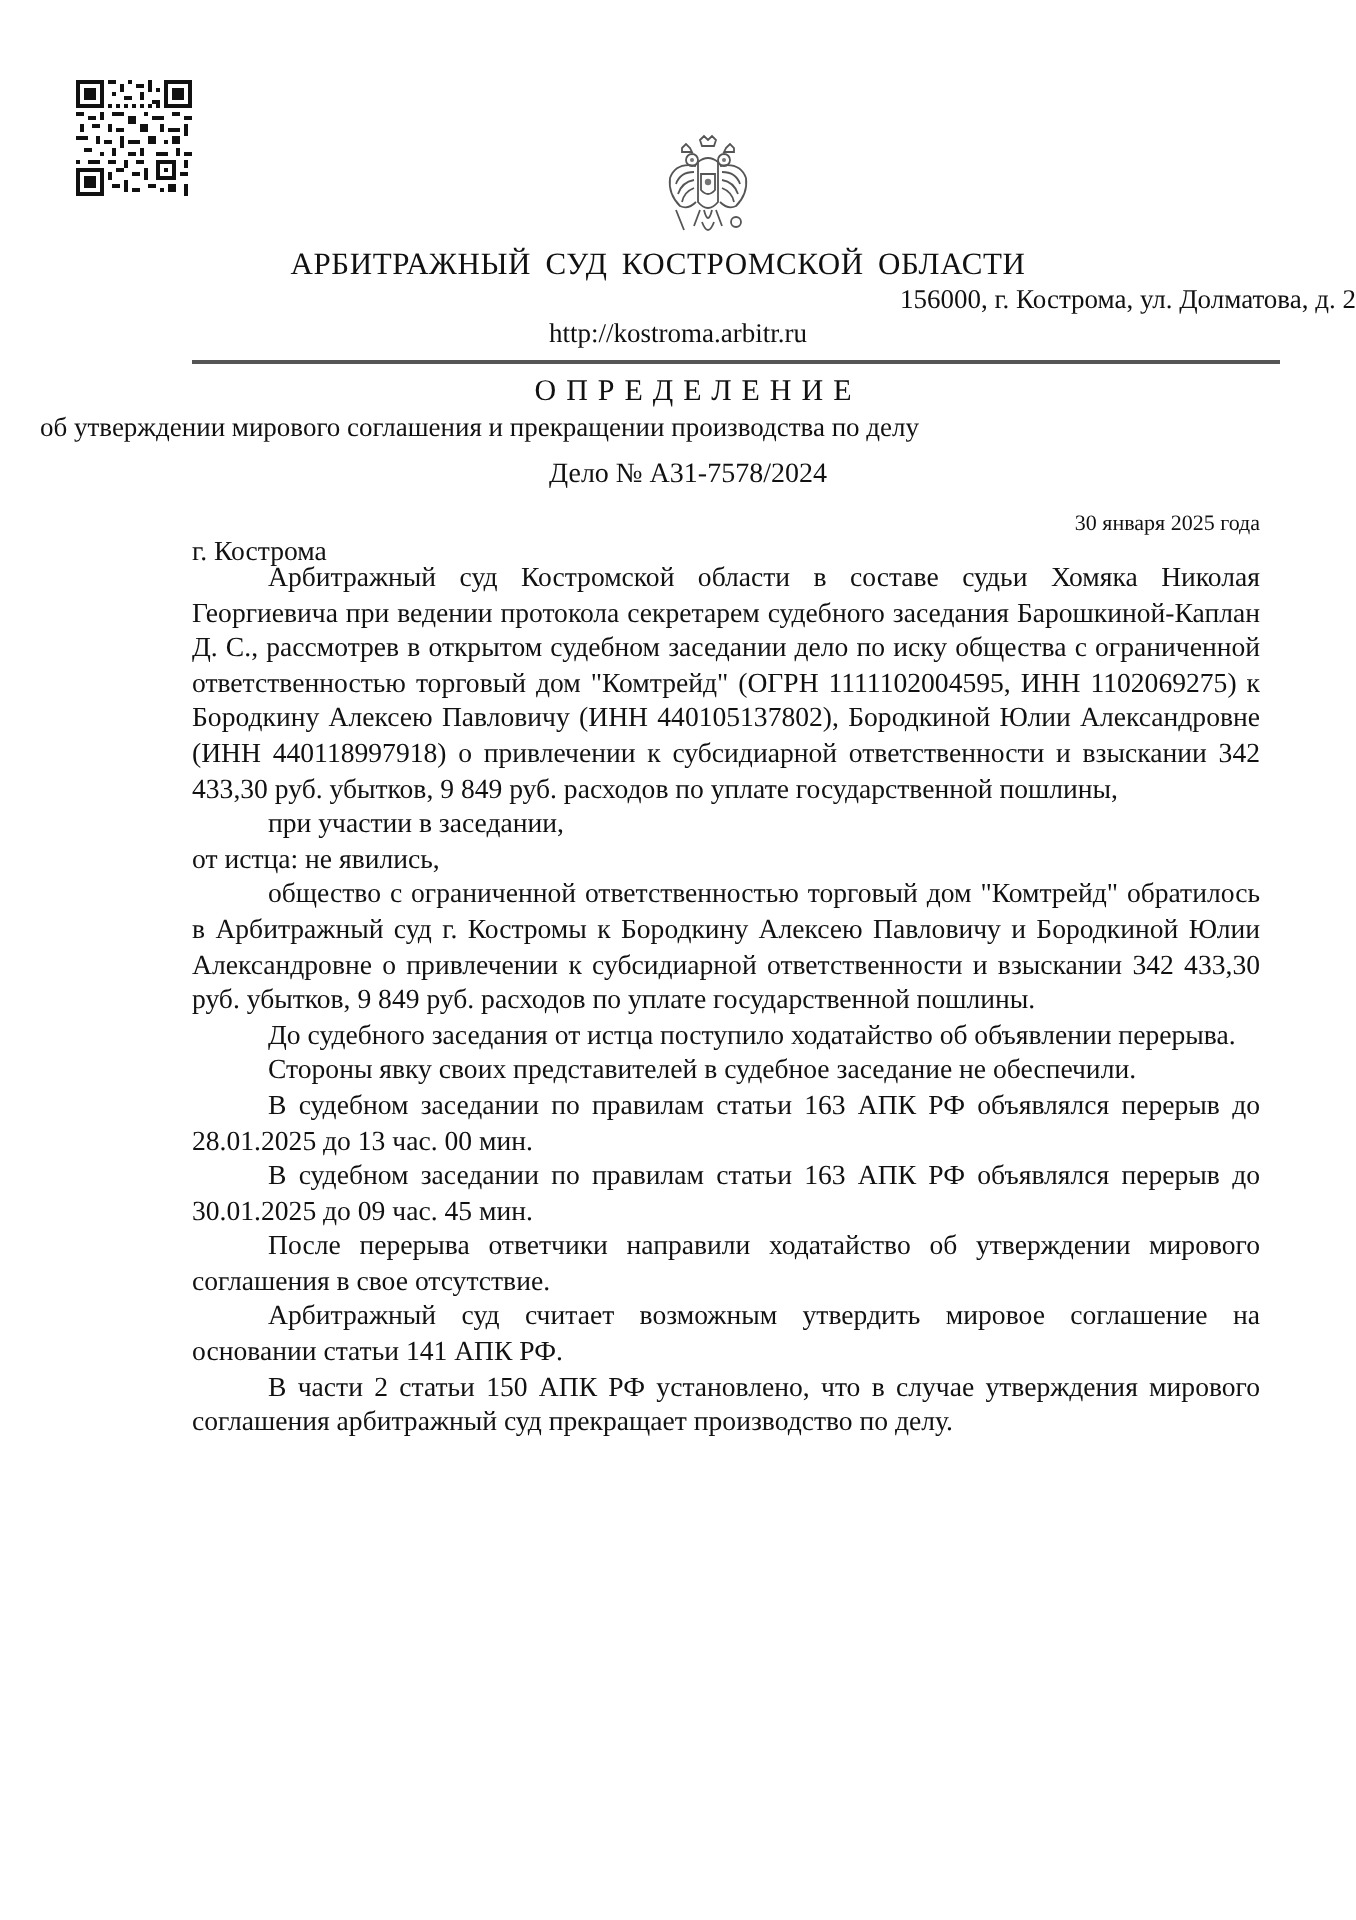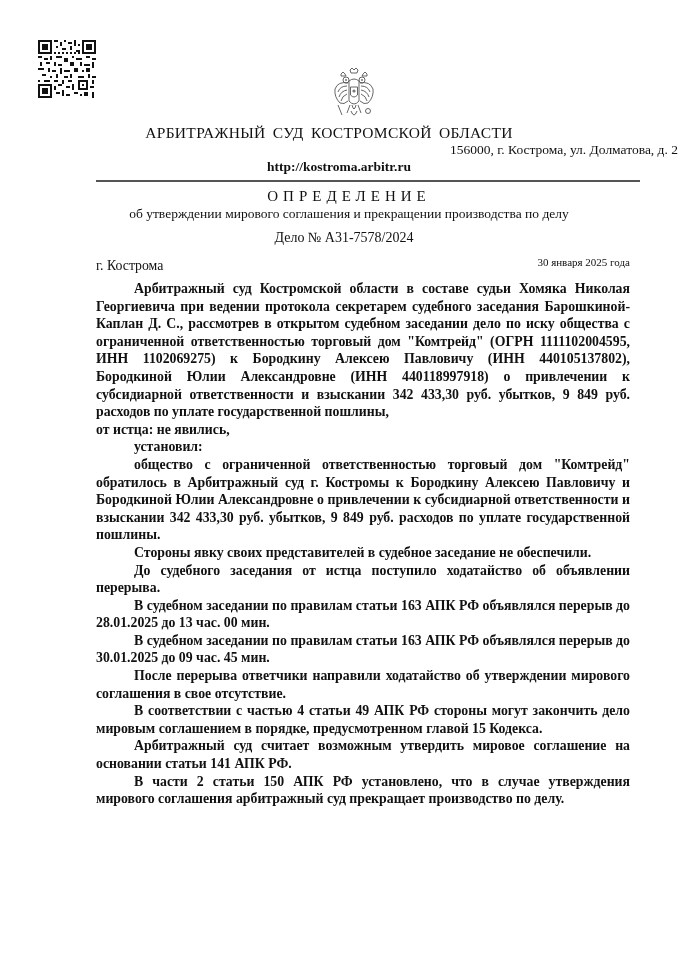--- a/index.html
+++ b/index.html
@@ -47,21 +47,20 @@
       text-align: right;
       font-size: 13.5px;
     }
     .court-site {
       position: absolute;
       left: 0;
       width: 678px;
       top: 159px;
       text-align: center;
       font-size: 13.5px;
-      font-weight: bold;
     }
     .rule {
       position: absolute;
       left: 96px;
       width: 544px;
       top: 180px;
       height: 2px;
       background: #555555;
     }
     .doc-type {
@@ -73,56 +72,55 @@
       font-size: 15px;
       letter-spacing: 5px;
       padding-left: 20px;
       box-sizing: border-box;
     }
     .doc-subtitle {
       position: absolute;
       left: 0;
       width: 678px;
       top: 206px;
-      text-align: center;
+      text-align: left;
       font-size: 13.5px;
       padding-left: 20px;
       box-sizing: border-box;
     }
     .case-number {
       position: absolute;
       left: 0;
       width: 666px;
       top: 230px;
       text-align: center;
       font-size: 14px;
       padding-left: 22px;
       box-sizing: border-box;
     }
     .place {
       position: absolute;
       left: 96px;
-      top: 258px;
+      top: 268px;
       font-size: 13.8px;
     }
     .date {
       position: absolute;
       right: 48px;
       top: 256px;
       font-size: 11px;
     }
     .body-text {
       position: absolute;
       left: 96px;
       width: 534px;
       top: 280px;
       font-size: 13.8px;
       line-height: 17.6px;
       text-align: justify;
-      font-weight: bold;
     }
     .body-text p {
       margin: 0;
       text-indent: 38px;
     }
     .body-text p.no-indent {
       text-indent: 0;
     }
   </style>
 </head>
@@ -268,24 +266,23 @@
 
 <div class="doc-type">ОПРЕДЕЛЕНИЕ</div>
 <div class="doc-subtitle">об утверждении мирового соглашения и прекращении производства по делу</div>
 <div class="case-number">Дело № А31-7578/2024</div>
 
 <div class="place">г. Кострома</div>
 <div class="date">30 января 2025 года</div>
 
 <div class="body-text">
   <p>Арбитражный суд Костромской области в составе судьи Хомяка Николая Георгиевича при ведении протокола секретарем судебного заседания Барошкиной-Каплан Д. С., рассмотрев в открытом судебном заседании дело по иску общества с ограниченной ответственностью торговый дом "Комтрейд" (ОГРН 1111102004595, ИНН 1102069275) к Бородкину Алексею Павловичу (ИНН 440105137802), Бородкиной Юлии Александровне (ИНН 440118997918) о привлечении к субсидиарной ответственности и взыскании 342 433,30 руб. убытков, 9 849 руб. расходов по уплате государственной пошлины,</p>
+  <p>при участии в заседании,</p>
   <p class="no-indent">от истца: не явились,</p>
-  <p>установил:</p>
   <p>общество с ограниченной ответственностью торговый дом "Комтрейд" обратилось в Арбитражный суд г. Костромы к Бородкину Алексею Павловичу и Бородкиной Юлии Александровне  о привлечении к субсидиарной ответственности и взыскании 342 433,30 руб. убытков, 9 849 руб. расходов по уплате государственной пошлины.</p>
+  <p>До судебного заседания от истца поступило ходатайство об объявлении перерыва.</p>
   <p>Стороны явку своих представителей в судебное заседание не обеспечили.</p>
-  <p>До судебного заседания от истца поступило ходатайство об объявлении перерыва.</p>
   <p>В судебном заседании по правилам статьи 163 АПК РФ объявлялся перерыв до 28.01.2025 до 13 час. 00 мин.</p>
   <p>В судебном заседании по правилам статьи 163 АПК РФ объявлялся перерыв до 30.01.2025 до 09 час. 45 мин.</p>
   <p>После перерыва ответчики направили ходатайство об утверждении мирового соглашения в свое отсутствие.</p>
-  <p>В соответствии с частью 4 статьи 49 АПК РФ стороны могут закончить дело мировым соглашением в порядке, предусмотренном главой 15 Кодекса.</p>
   <p>Арбитражный суд считает возможным утвердить мировое соглашение на основании статьи 141 АПК РФ.</p>
   <p>В части 2 статьи 150 АПК РФ установлено, что в случае утверждения мирового соглашения арбитражный суд прекращает производство по делу.</p>
 </div>
 
 </body></html>

